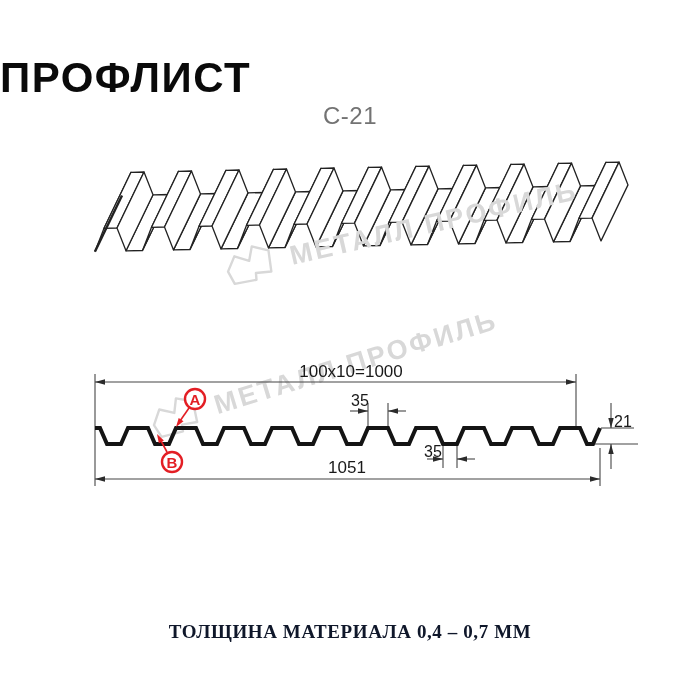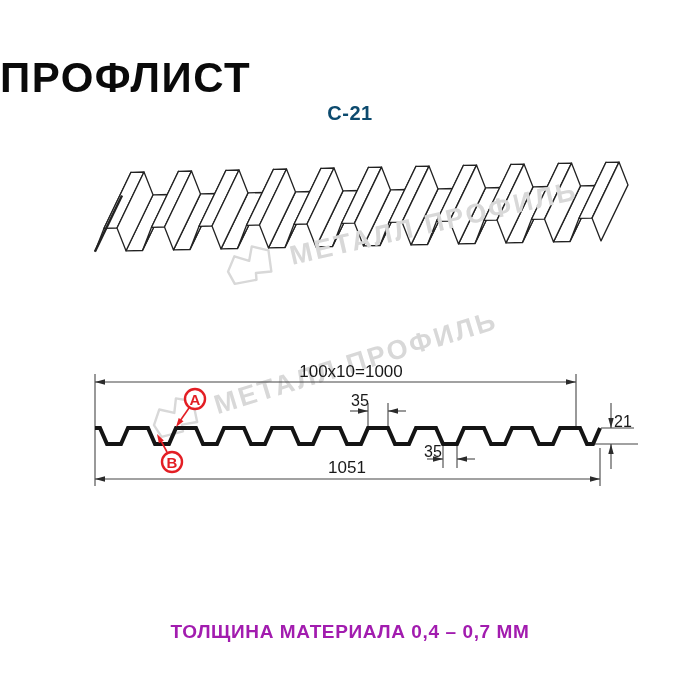--- a/index.html
+++ b/index.html
@@ -1,23 +1,23 @@
 <!DOCTYPE html>
 <html><head>
 <meta charset="utf-8">
 <style>
   html,body{margin:0;padding:0;background:#fff;}
   .canvas{position:relative;width:700px;height:700px;background:#ffffff;overflow:hidden;
           font-family:"Liberation Sans",sans-serif;}
   .title{position:absolute;left:0;top:54px;width:700px;
          font-size:42px;font-weight:800;letter-spacing:1.5px;color:#0a0a0a;}
   .subtitle{position:absolute;left:0;top:102px;width:700px;text-align:center;
-         font-size:20px;font-weight:700;letter-spacing:.5px;color:#0c4a6e;}
+         font-size:24px;font-weight:400;letter-spacing:.5px;color:#737373;}
   .footer{position:absolute;left:0;top:621px;width:700px;text-align:center;
-         font-size:19px;font-weight:600;letter-spacing:.6px;color:#a21caf;}
+         font-size:19px;font-weight:600;letter-spacing:.6px;color:#0f172a;font-family:Liberation Serif, serif;}
   .lyr{position:absolute;left:0;top:0;}
   .wm{position:absolute;display:flex;align-items:center;gap:12px;color:#d8d8d8;
       transform-origin:left center;pointer-events:none;}
   .wm .wmtxt{font-size:27px;font-weight:700;letter-spacing:2.5px;white-space:nowrap;}
   .wm-upper{left:222px;top:248px;transform:rotate(-13deg);}
   .wm-lower{left:148px;top:402px;transform:rotate(-17deg);}
   .dimtxt{font-family:"Liberation Sans",sans-serif;font-size:16px;fill:#191919;}
   .bigdim{font-size:17px;}
   .redtxt{font-family:"Liberation Sans",sans-serif;font-size:15px;font-weight:700;fill:#e31e24;}
 </style>

